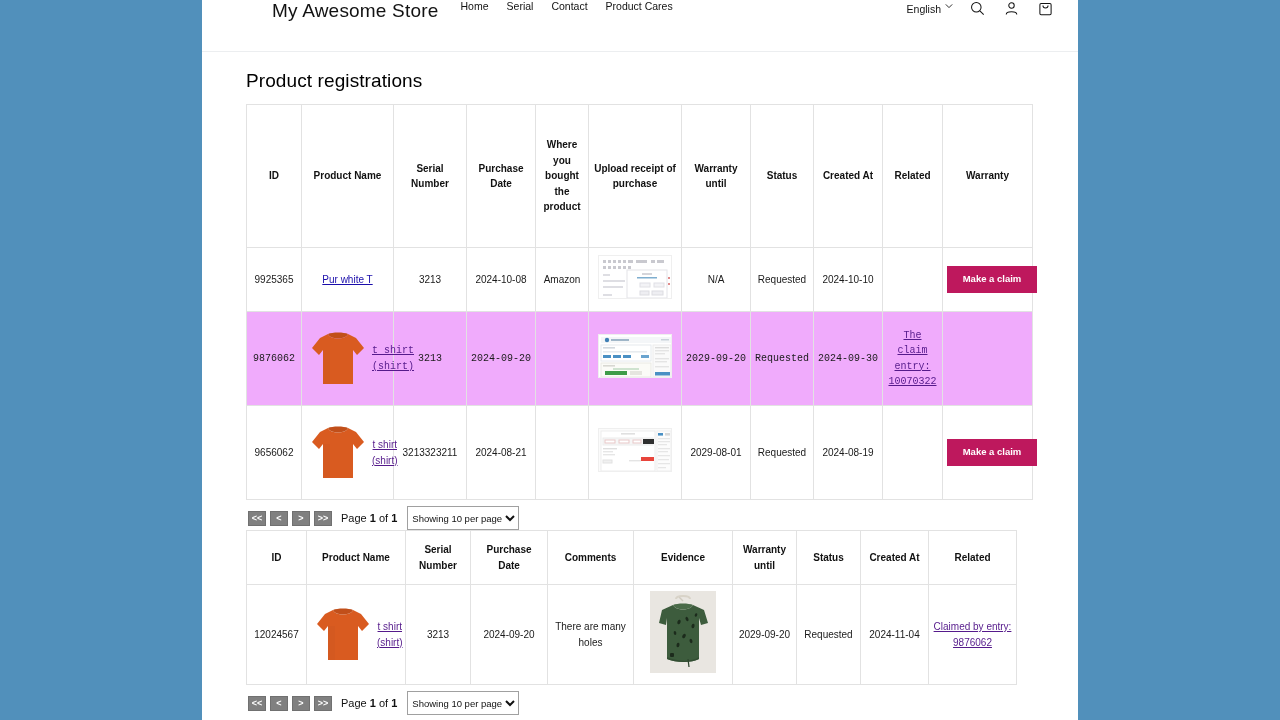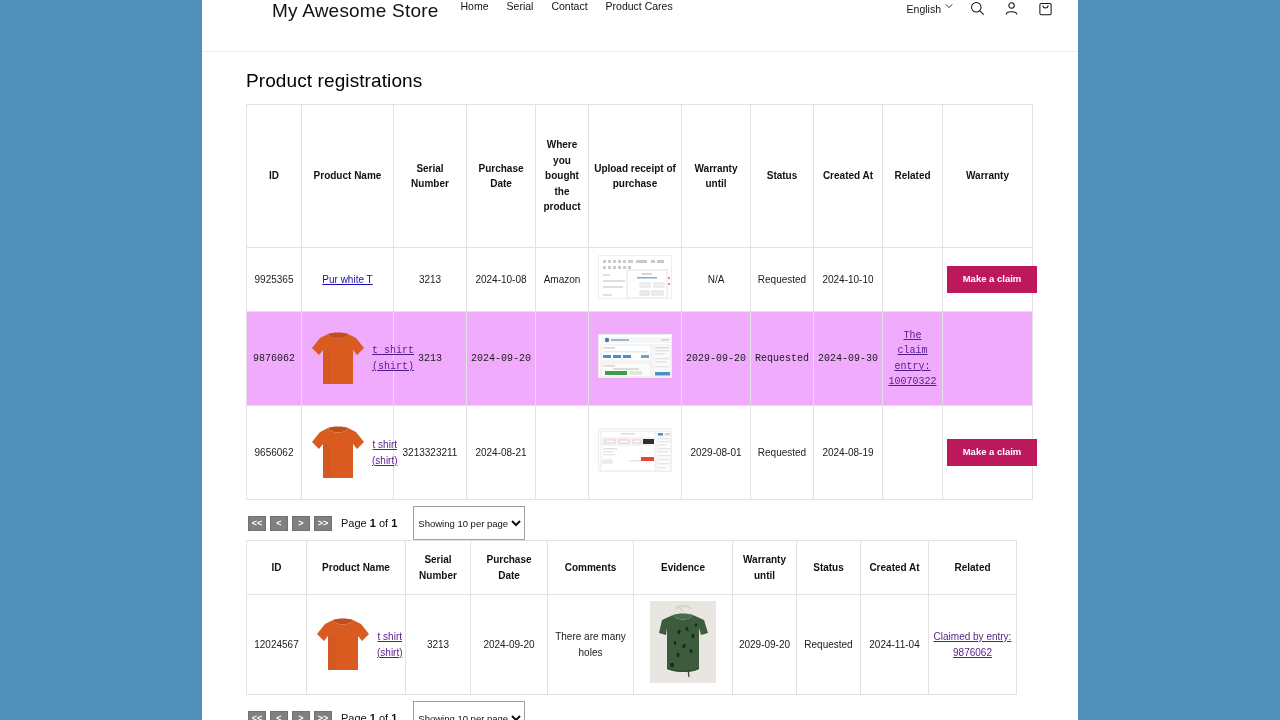--- a/index.html
+++ b/index.html
@@ -124,21 +124,21 @@
     background:#808080; color:#fff;
     border:1px solid #707070;
     font-size:9px; font-weight:bold;
     width:18px; height:15px;
     line-height:1; padding:0; cursor:pointer;
     font-family:"Liberation Sans", sans-serif;
   }
   .pg-text { margin-left:5px; font-size:11px; color:#111; }
   .pg-text b { font-weight:bold; }
   .pg-select {
-    margin-left:12px; font-size:9.5px; height:34px;
+    margin-left:6px; font-size:9.5px; height:24px;
     font-family:"Liberation Sans", sans-serif;
     border:1px solid #a0a0a0; background:#fff; color:#111;
   }
 </style>
 </head>
 <body>
 
 <div class="page">
 
   <div class="store-header">

